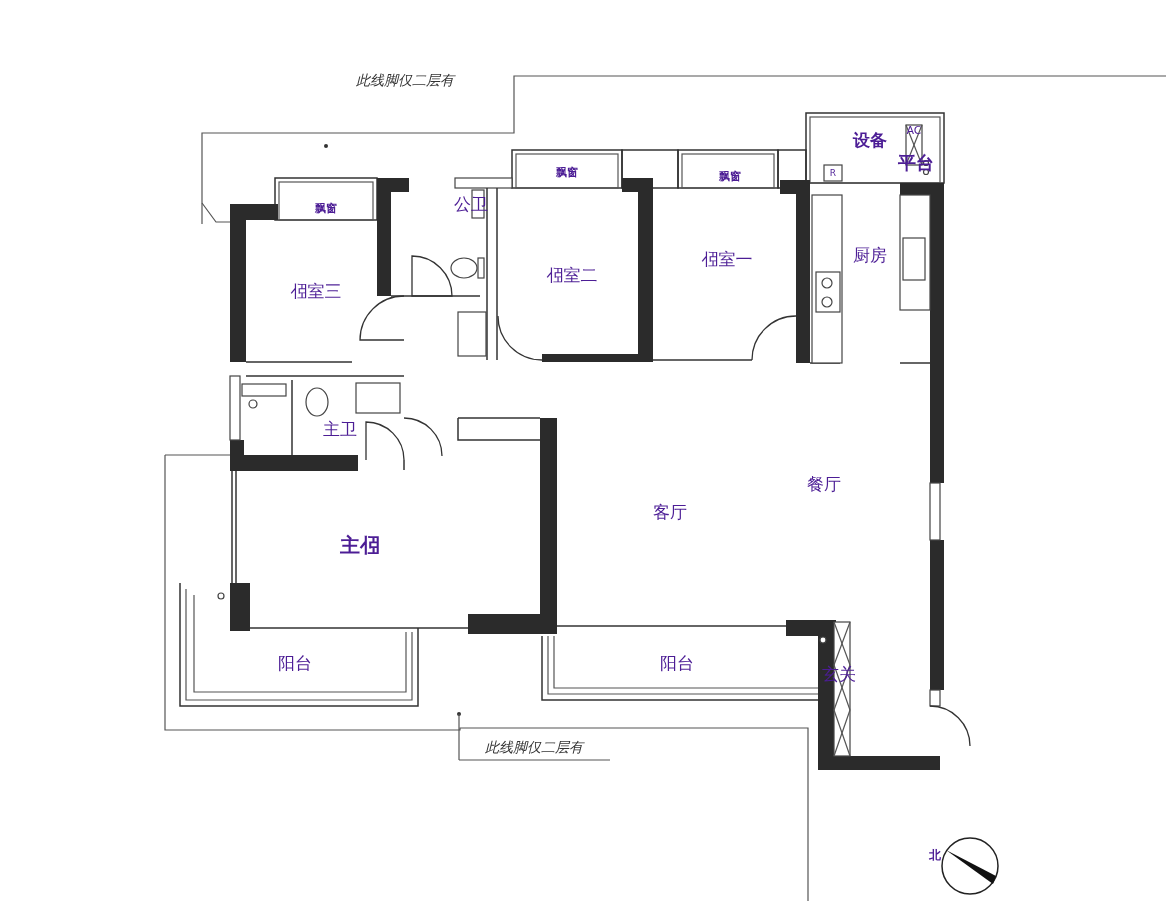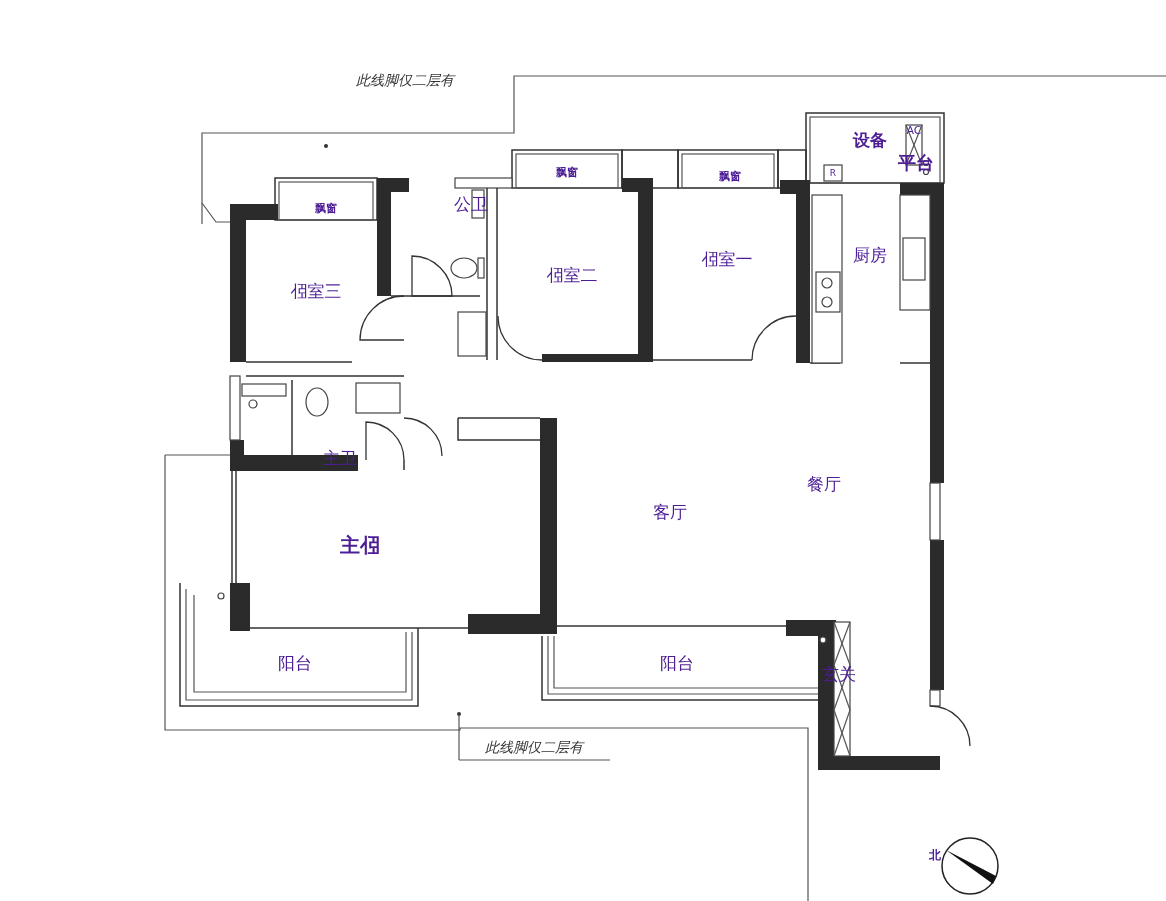--- a/index.html
+++ b/index.html
@@ -176,21 +176,21 @@
 <div class="label win" style="left:326px;top:208px;">飘窗</div>
 <div class="label win" style="left:567px;top:172px;">飘窗</div>
 <div class="label win" style="left:730px;top:176px;">飘窗</div>
 
 <div class="label room" style="left:316px;top:291px;"><span class="mir">卧</span><span>室三</span></div>
 <div class="label room" style="left:572px;top:275px;"><span class="mir">卧</span><span>室二</span></div>
 <div class="label room" style="left:727px;top:259px;"><span class="mir">卧</span><span>室一</span></div>
 <div class="label room-bold" style="left:360px;top:545px;"><span>主</span><span class="mir">卧</span></div>
 
 <div class="label room" style="left:435px;top:204px;margin-left:36px;">公卫</div>
-<div class="label room" style="left:340px;top:458px;">主卫</div>
+<div class="label room" style="left:340px;top:429px;">主卫</div>
 <div class="label room" style="left:870px;top:255px;">厨房</div>
 <div class="label room-bold" style="left:870px;top:140px;font-size:17px;">设备</div>
 <div class="label room-bold" style="left:916px;top:163px;font-size:18px;">平台</div>
 <div class="label" style="left:914px;top:130px;font-size:11px;">AC</div>
 <div class="label" style="left:833px;top:173px;font-size:9px;">R</div>
 
 <div class="label room" style="left:670px;top:512px;">客厅</div>
 <div class="label room" style="left:824px;top:484px;">餐厅</div>
 <div class="label room" style="left:295px;top:663px;">阳台</div>
 <div class="label room" style="left:677px;top:663px;">阳台</div>

